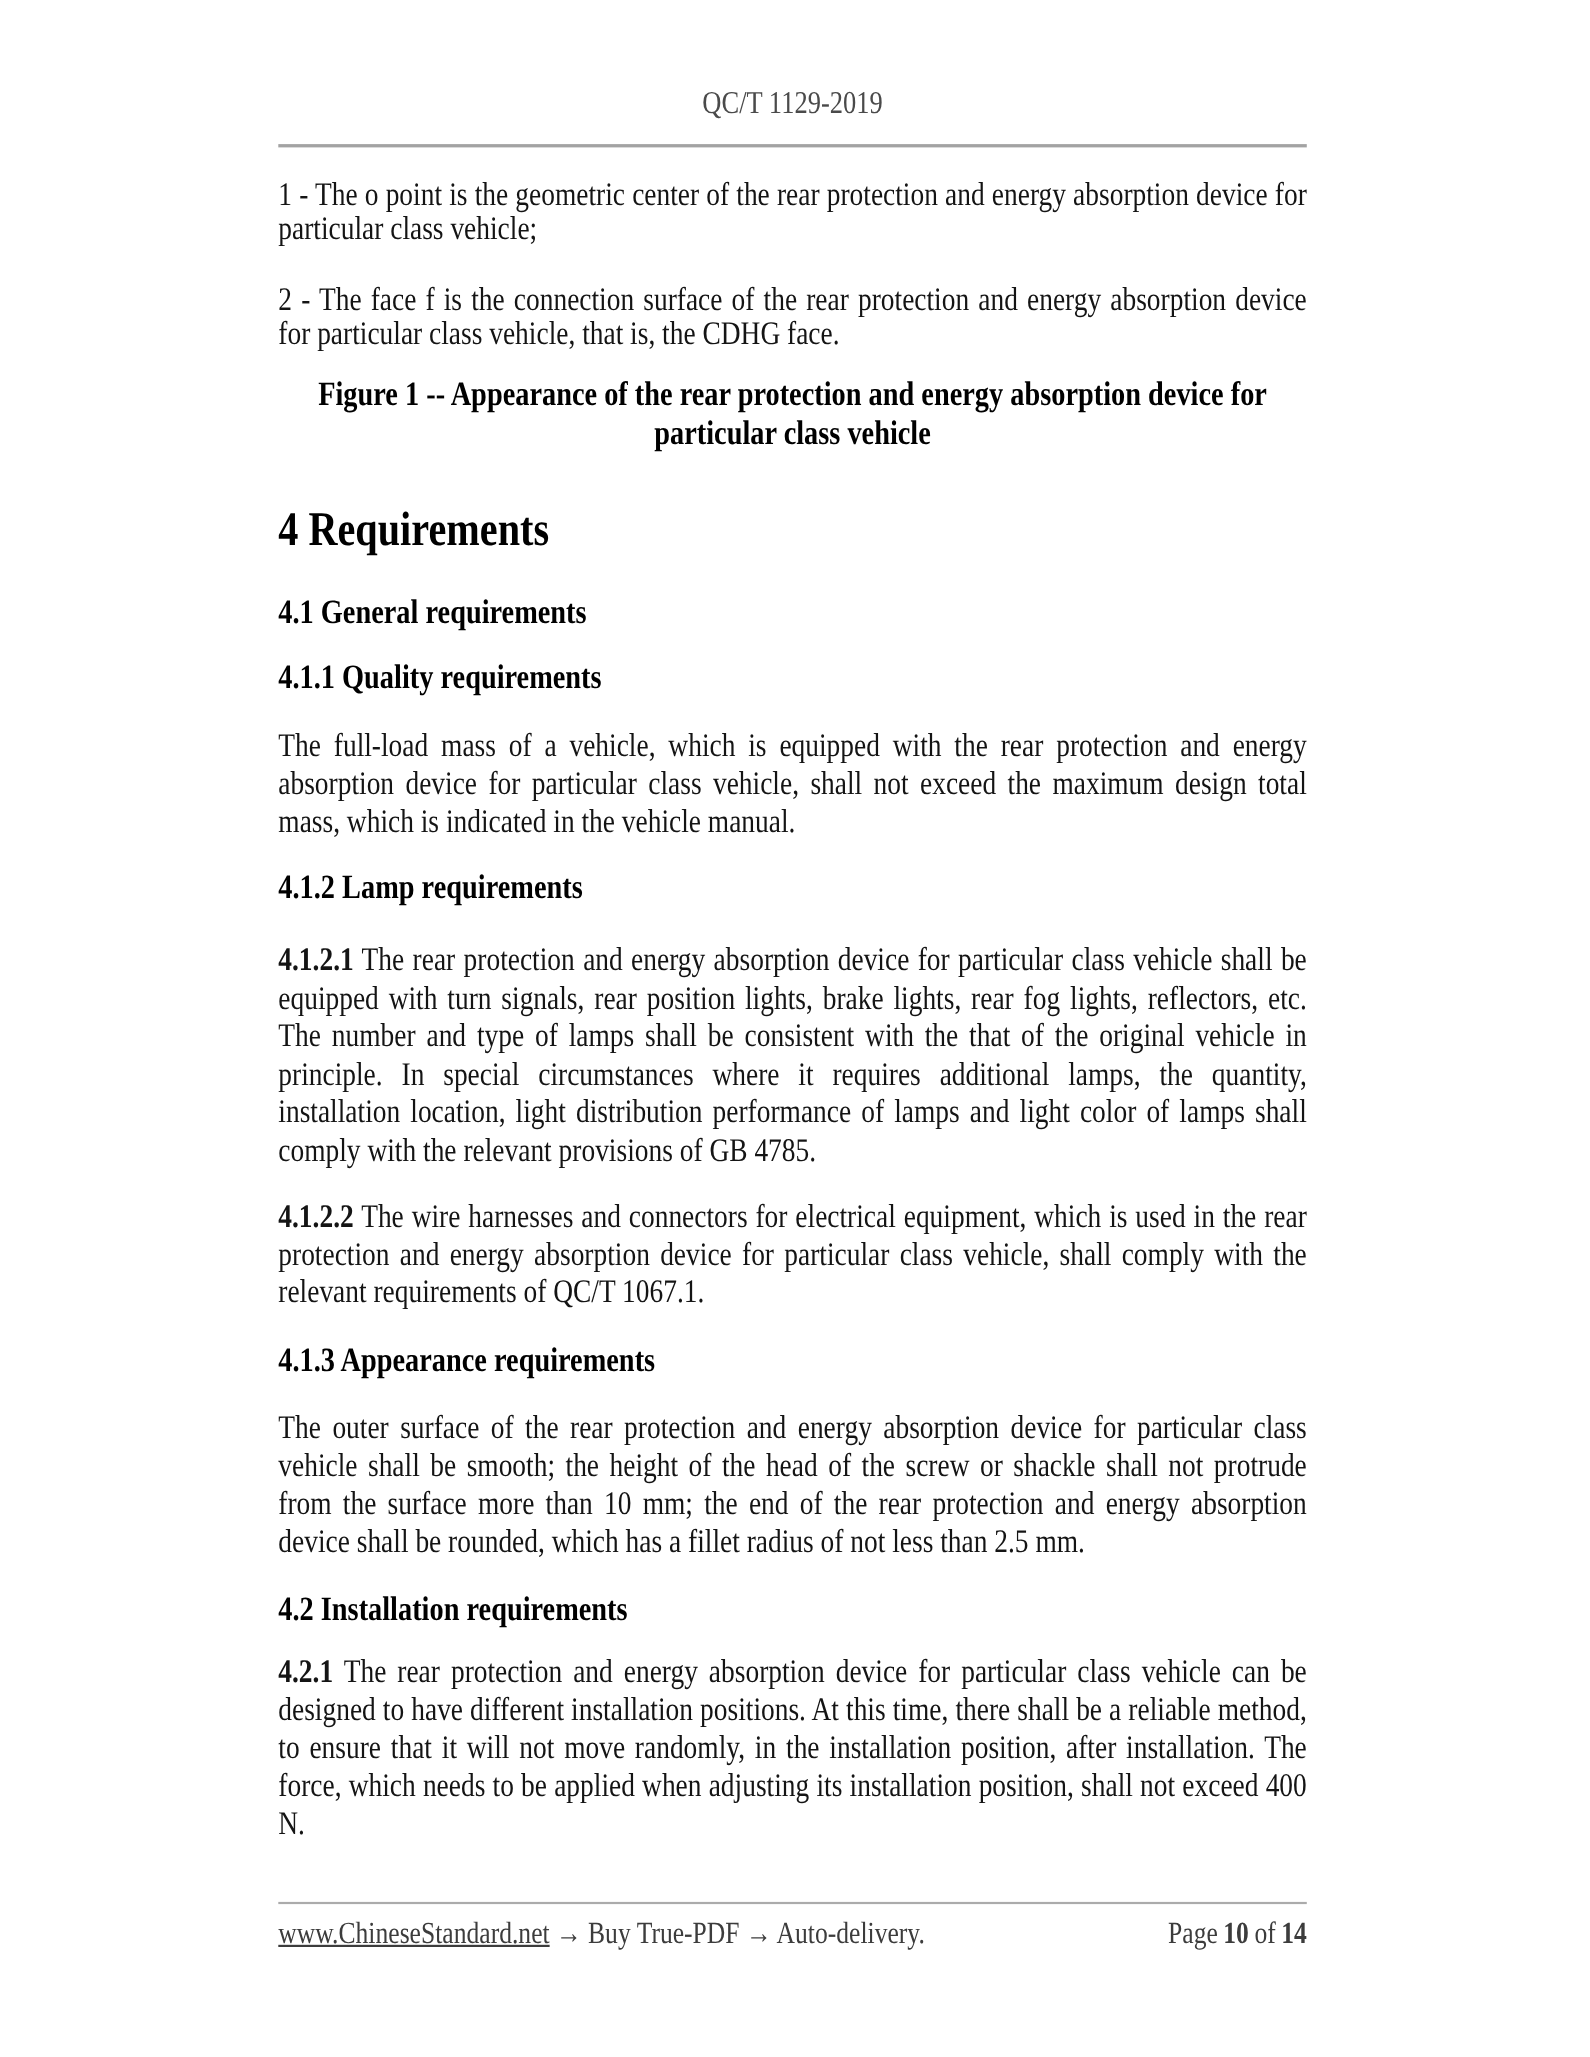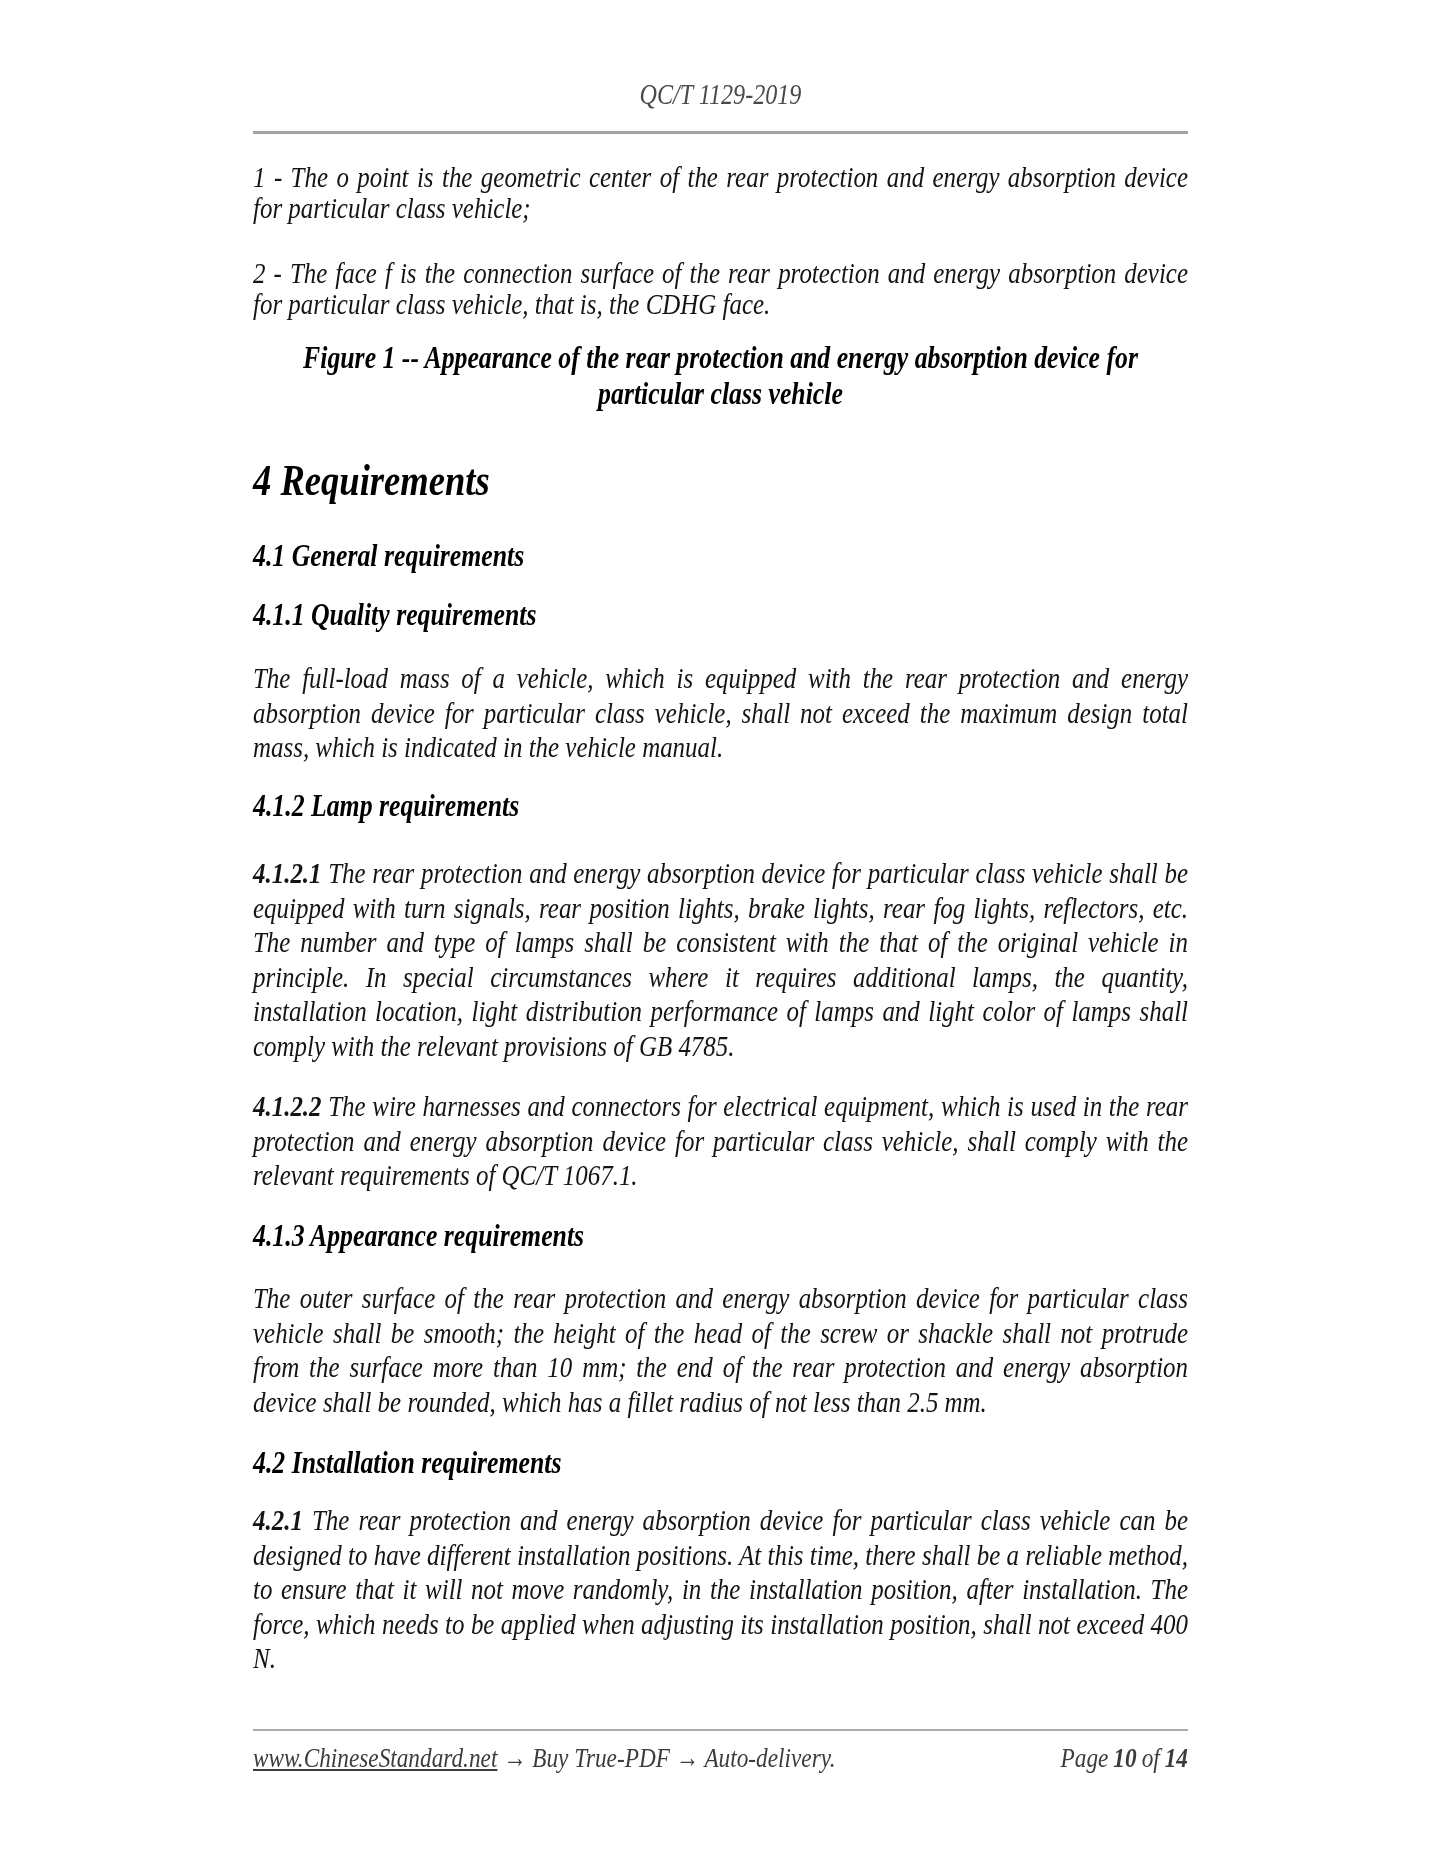--- a/index.html
+++ b/index.html
@@ -4,21 +4,20 @@
 <style>
   html, body { margin: 0; padding: 0; background: #ffffff; }
   .page {
     position: relative;
     width: 1445px;
     height: 1870px;
     background: #ffffff;
     overflow: hidden;
     font-family: "Liberation Serif", serif;
     color: var(--body-text, #141414);
-    font-style: italic;
   }
   .content {
     position: absolute;
     left: 253px;
     top: 0;
     width: 1125px;
     height: 1870px;
     transform: scaleX(0.8311);
     transform-origin: 0 0;
   }

